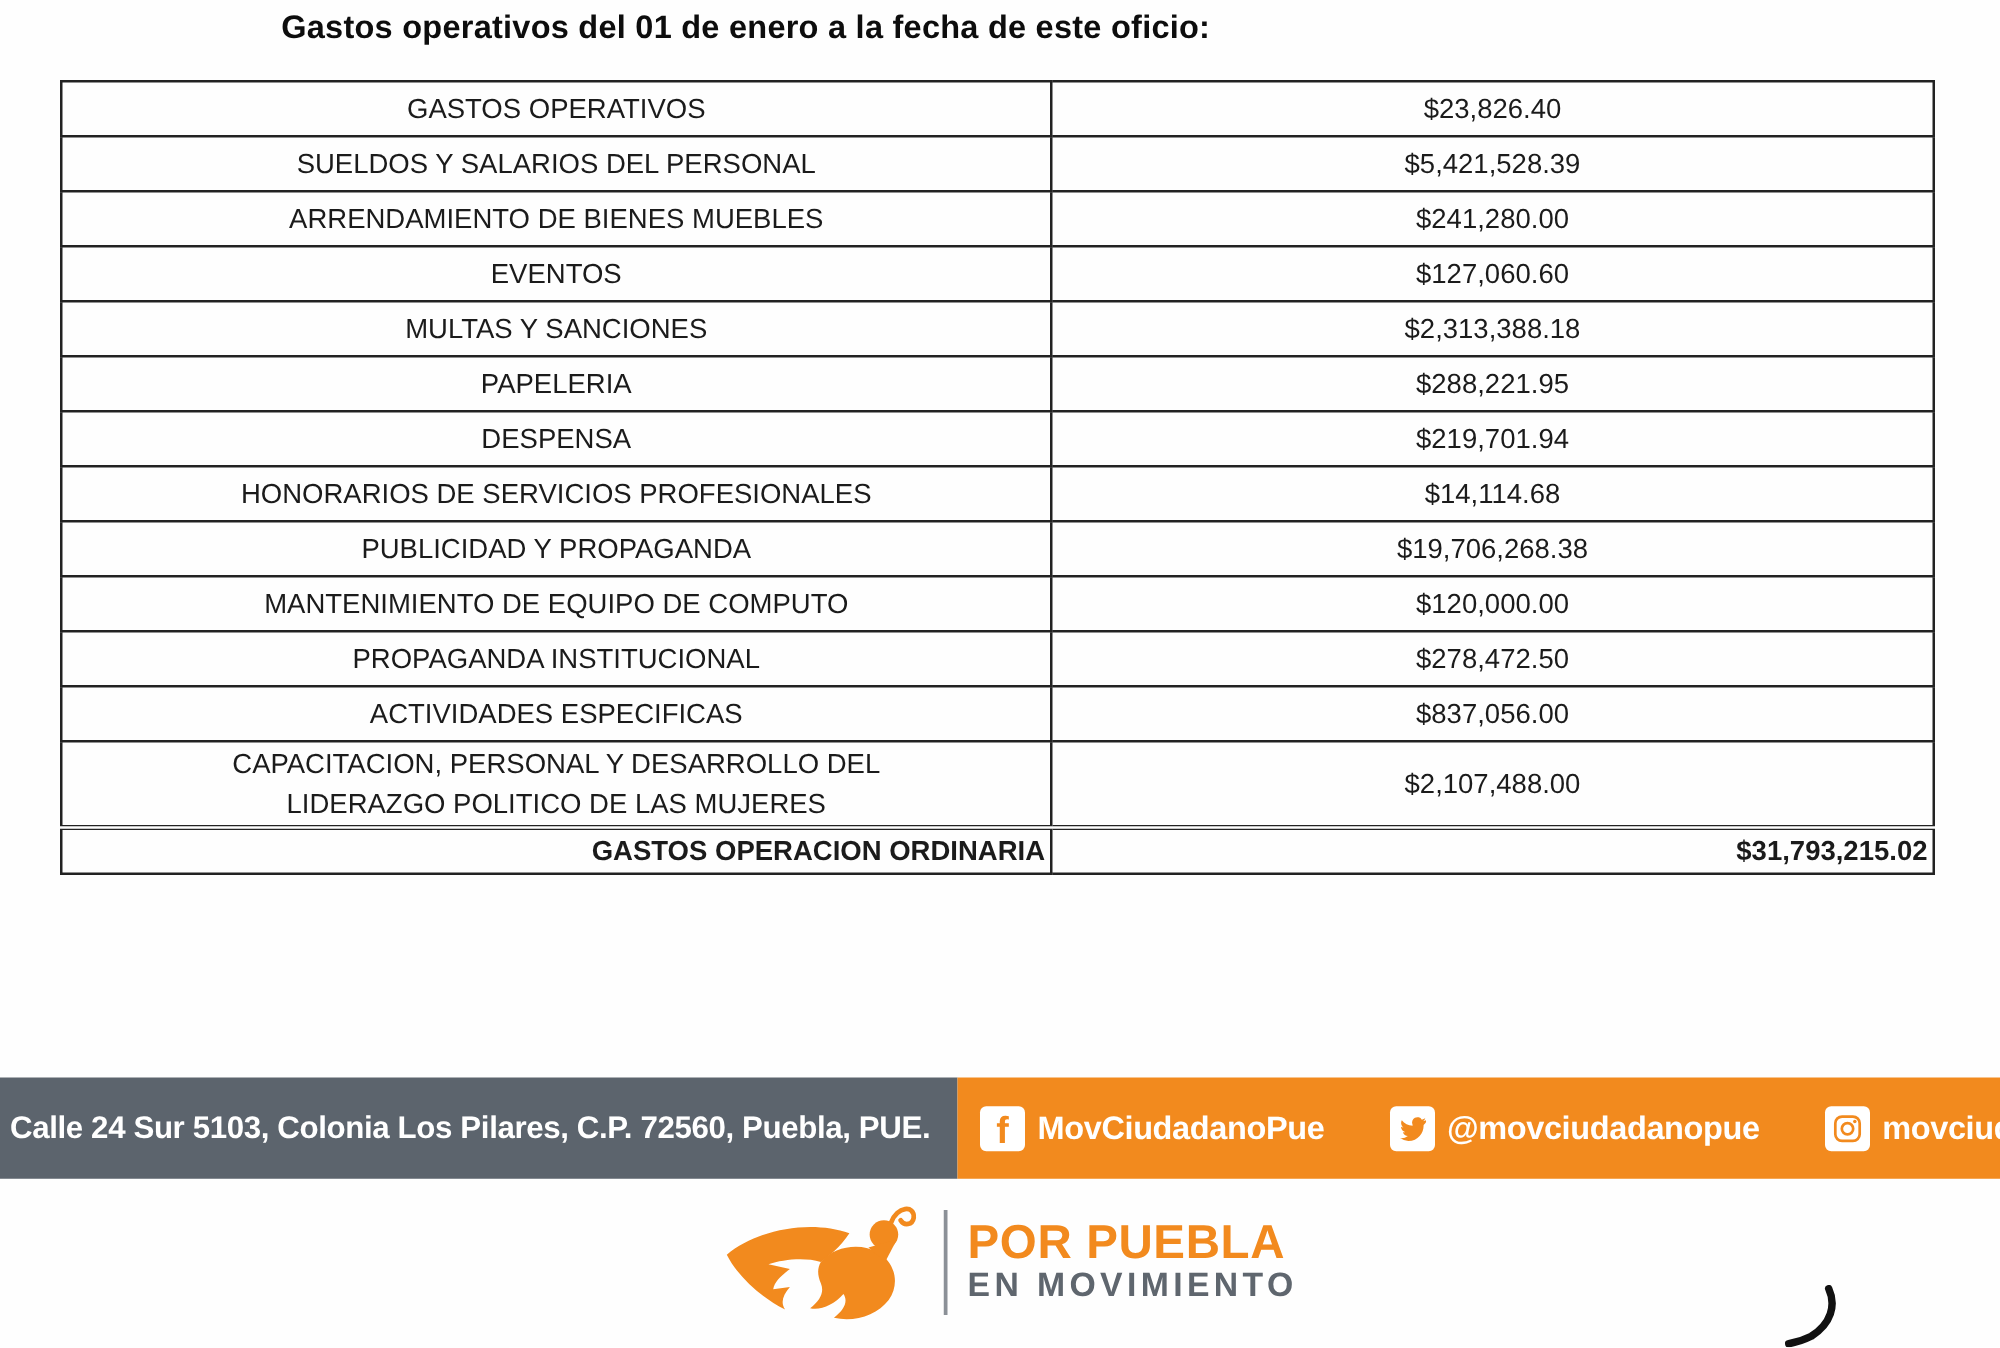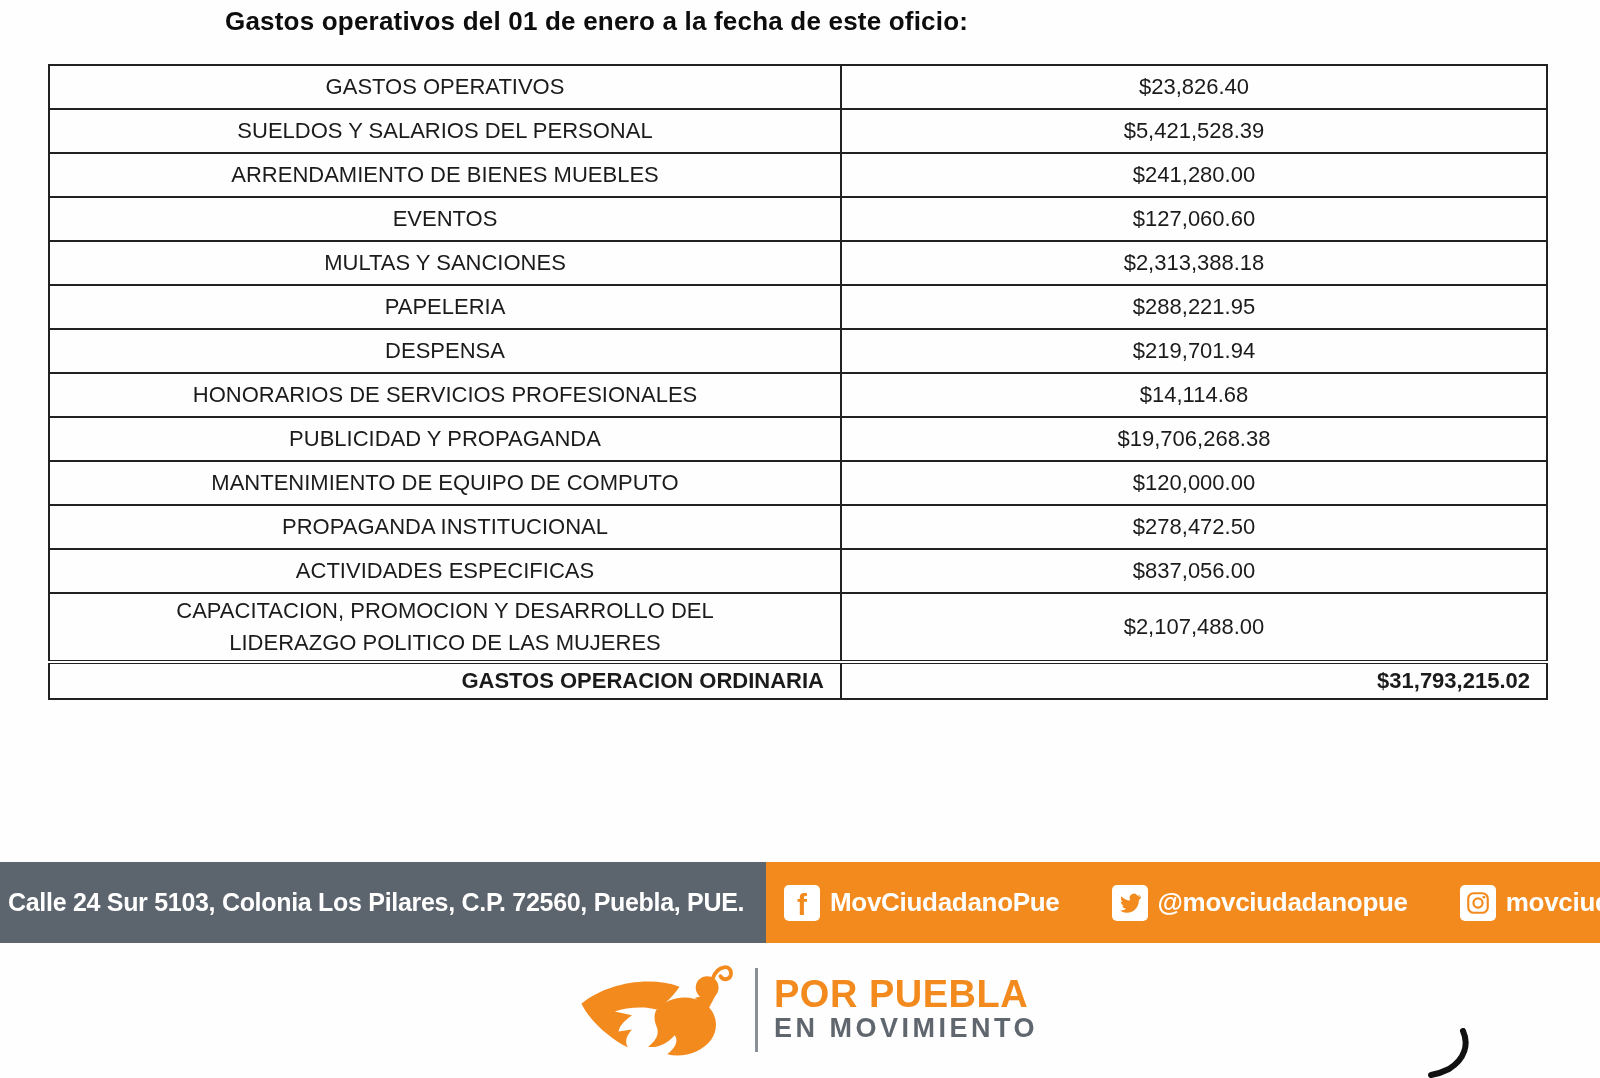--- a/index.html
+++ b/index.html
@@ -16,21 +16,21 @@
 
   
   table.expenses{
     position:absolute;left:48px;top:64px;width:1498px;
     border-collapse:collapse;table-layout:fixed;
   }
   table.expenses td{
     border:2px solid #222;
     text-align:center;vertical-align:middle;
     font-size:22px;color:#1b1b1b;
-    height:40px;padding:1px 16px;
+    height:40px;padding:1px 4px;
   }
   table.expenses .label-cell{white-space:pre-line;line-height:1.45;}
   table.expenses tfoot td{
     font-weight:bold;border-top:4px double #222;height:32px;font-size:22px;text-align:right;
   }
 
   
   .bar{position:absolute;top:862px;height:81px;display:flex;align-items:center;}
   .bar-gray{left:0;width:766px;background:#5c646d;}
   .bar-orange{left:766px;width:834px;background:#f28a1e;gap:52px;padding-left:18px;box-sizing:border-box;}
@@ -123,21 +123,21 @@
       <td class="label-cell">PROPAGANDA INSTITUCIONAL</td>
       <td>$278,472.50</td>
     </tr>
 
     <tr>
       <td class="label-cell">ACTIVIDADES ESPECIFICAS</td>
       <td>$837,056.00</td>
     </tr>
 
     <tr>
-      <td class="label-cell">CAPACITACION, PROMOCION Y DESARROLLO DEL
+      <td class="label-cell">CAPACITACION, PERSONAL Y DESARROLLO DEL
 LIDERAZGO POLITICO DE LAS MUJERES</td>
       <td>$2,107,488.00</td>
     </tr>
   </tbody>
     <tfoot>
       <tr>
         <td class="label-cell">GASTOS OPERACION ORDINARIA</td>
         <td>$31,793,215.02</td>
       </tr>
     </tfoot>

